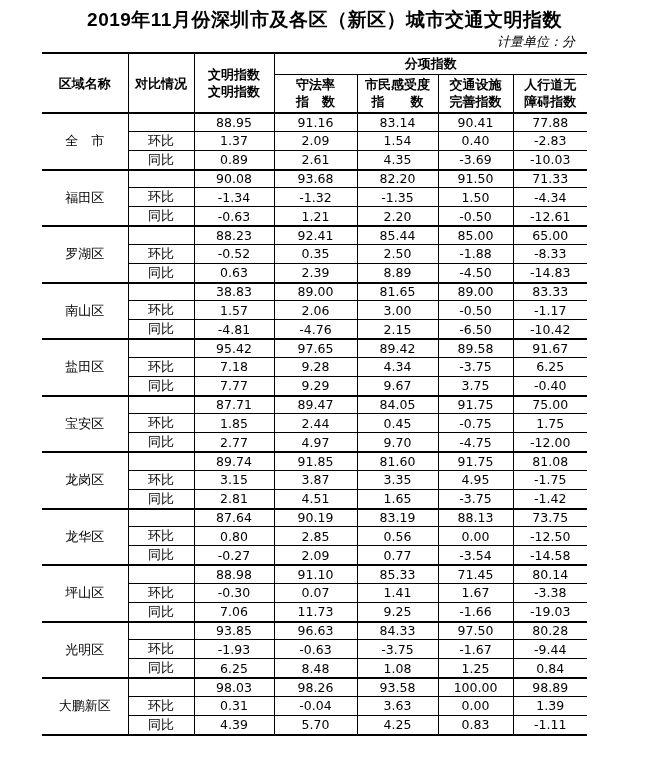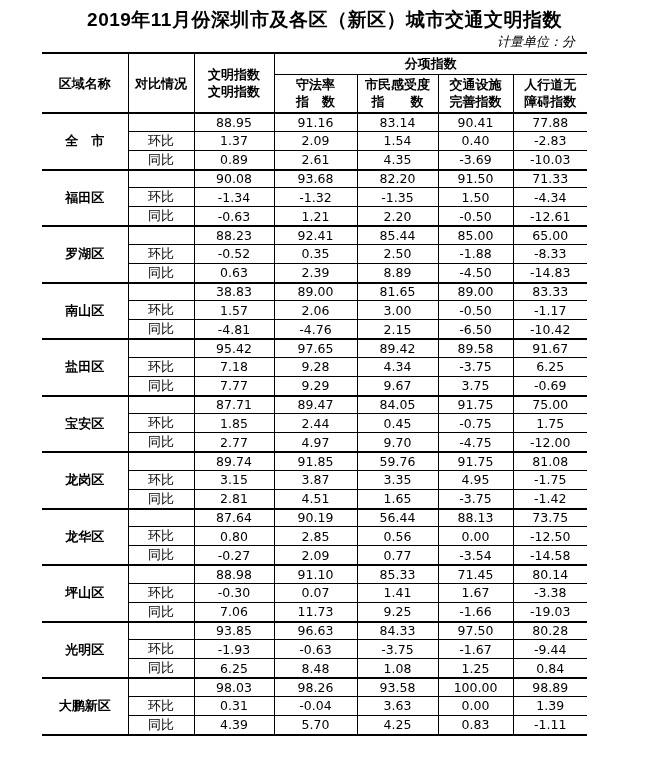--- a/index.html
+++ b/index.html
@@ -59,21 +59,21 @@
     font-weight: bold;
     font-size: 13px;
     line-height: 17px;
   }
   .index-table thead tr.h-row1 { height: 21px; }
   .index-table thead tr.h-row2 { height: 39px; }
   .hline { display: block; }
 
   .index-table tbody tr { height: 18px; }
   .index-table tbody th.region-cell {
-    font-weight: bold;
+    font-weight: normal;
     font-size: 13px;
   }
   .index-table tbody td.comparison-label-cell { font-size: 13px; }
   .index-table tbody td.value-cell {
     font-size: 12.5px;
     font-family: "DejaVu Sans", "Liberation Sans", sans-serif;
   }
 </style>
 </head>
 <body>
@@ -240,21 +240,21 @@
           <td class="value-cell">4.34</td>
           <td class="value-cell">-3.75</td>
           <td class="value-cell">6.25</td>
         </tr>
         <tr>
           <td class="comparison-label-cell">同比</td>
           <td class="value-cell">7.77</td>
           <td class="value-cell">9.29</td>
           <td class="value-cell">9.67</td>
           <td class="value-cell">3.75</td>
-          <td class="value-cell">-0.69</td>
+          <td class="value-cell">-0.40</td>
         </tr>
         <tr class="group-start">
           <th class="region-cell" rowspan="3">宝安区</th>
           <td class="comparison-label-cell"></td>
           <td class="value-cell">87.71</td>
           <td class="value-cell">89.47</td>
           <td class="value-cell">84.05</td>
           <td class="value-cell">91.75</td>
           <td class="value-cell">75.00</td>
         </tr>
@@ -272,21 +272,21 @@
           <td class="value-cell">4.97</td>
           <td class="value-cell">9.70</td>
           <td class="value-cell">-4.75</td>
           <td class="value-cell">-12.00</td>
         </tr>
         <tr class="group-start">
           <th class="region-cell" rowspan="3">龙岗区</th>
           <td class="comparison-label-cell"></td>
           <td class="value-cell">89.74</td>
           <td class="value-cell">91.85</td>
-          <td class="value-cell">59.76</td>
+          <td class="value-cell">81.60</td>
           <td class="value-cell">91.75</td>
           <td class="value-cell">81.08</td>
         </tr>
         <tr>
           <td class="comparison-label-cell">环比</td>
           <td class="value-cell">3.15</td>
           <td class="value-cell">3.87</td>
           <td class="value-cell">3.35</td>
           <td class="value-cell">4.95</td>
           <td class="value-cell">-1.75</td>
@@ -297,21 +297,21 @@
           <td class="value-cell">4.51</td>
           <td class="value-cell">1.65</td>
           <td class="value-cell">-3.75</td>
           <td class="value-cell">-1.42</td>
         </tr>
         <tr class="group-start">
           <th class="region-cell" rowspan="3">龙华区</th>
           <td class="comparison-label-cell"></td>
           <td class="value-cell">87.64</td>
           <td class="value-cell">90.19</td>
-          <td class="value-cell">56.44</td>
+          <td class="value-cell">83.19</td>
           <td class="value-cell">88.13</td>
           <td class="value-cell">73.75</td>
         </tr>
         <tr>
           <td class="comparison-label-cell">环比</td>
           <td class="value-cell">0.80</td>
           <td class="value-cell">2.85</td>
           <td class="value-cell">0.56</td>
           <td class="value-cell">0.00</td>
           <td class="value-cell">-12.50</td>

